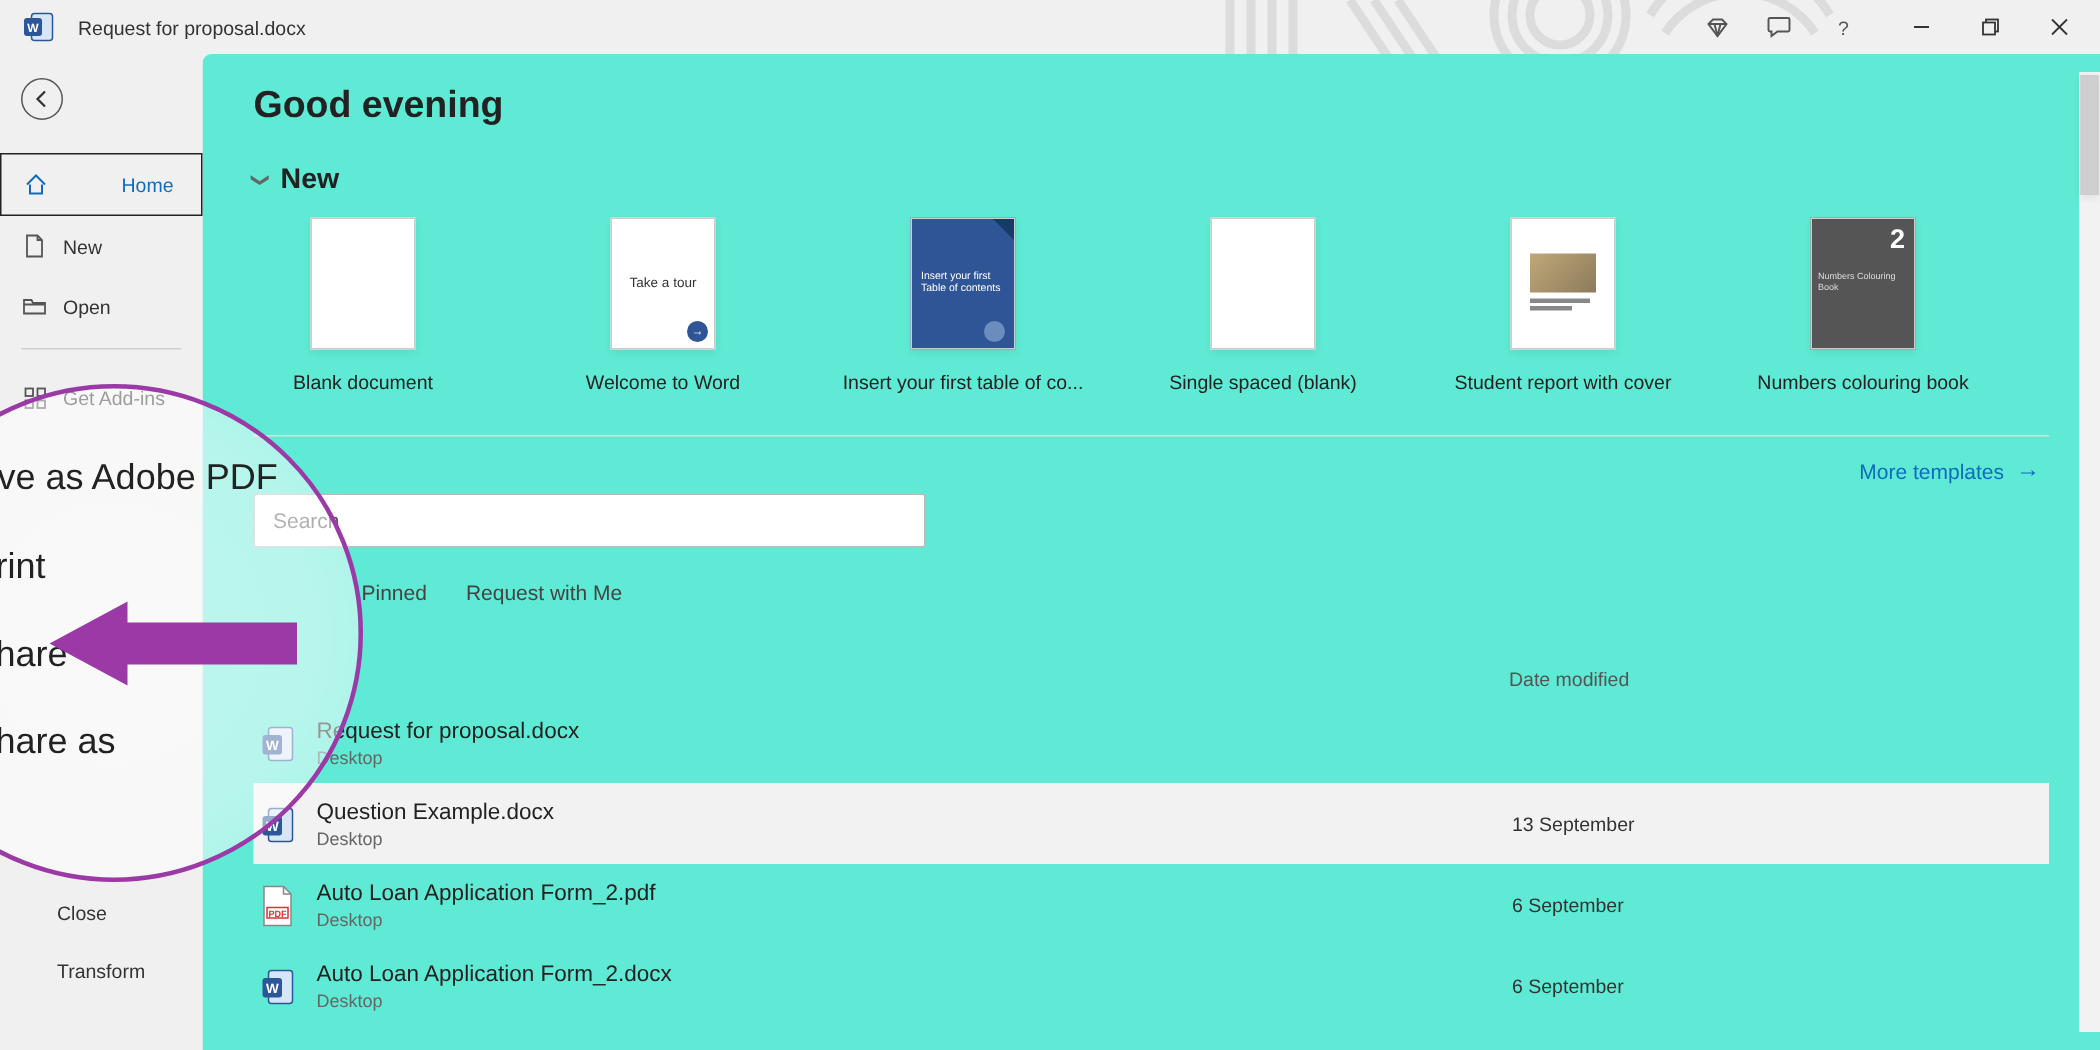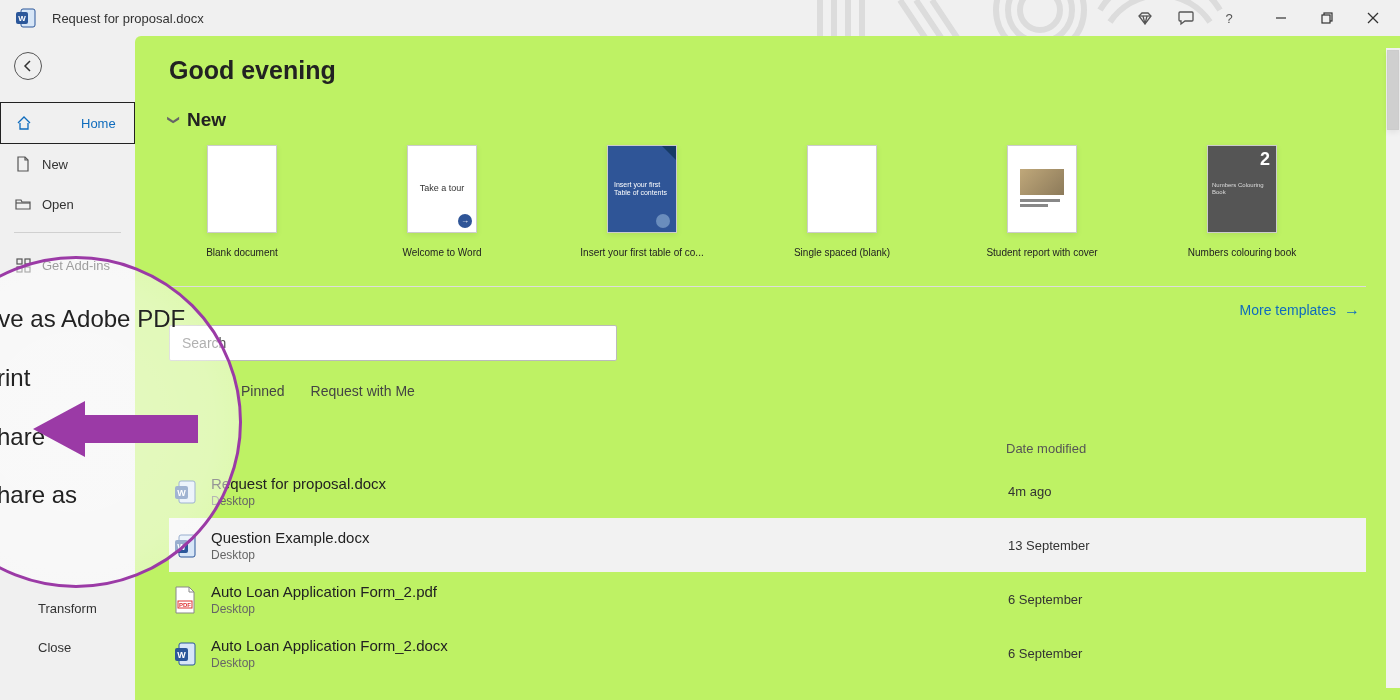--- a/index.html
+++ b/index.html
@@ -21,32 +21,32 @@
   .back-btn { width: 28px; height: 28px; border: 1px solid #555; border-radius: 50%; display: flex; align-items: center; justify-content: center; font-size: 14px; color: #333; }
   .navitem { display: flex; align-items: center; gap: 10px; padding: 11px 14px; font-size: 13px; color: #333; cursor: pointer; }
   .navitem.active { color: #0f6cbd; gap: 48px; }
   .navitem.outline { border: 1px solid #222; }
   .navitem .nicon { width: 18px; height: 18px; display: inline-flex; align-items: center; justify-content: center; color: #555; font-size: 13px; }
   .navitem.active .nicon { color: #0f6cbd; }
   .sep { border-top: 1px solid #d0d0d0; margin: 8px 14px 12px 14px; }
   .extras { margin-top: 304px; }
   .extras .exitem { padding: 12px 38px; font-size: 13px; color: #333; }
 
-  .main { flex: 1; background: #bef264; position: relative; overflow-y: hidden; border-top-left-radius: 6px; }
+  .main { flex: 1; background: #5eead4; position: relative; overflow-y: hidden; border-top-left-radius: 6px; }
   .main-inner { padding: 20px 34px 0 34px; }
   .greeting { font-size: 25px; font-weight: 600; color: #222; margin-bottom: 24px; }
 
   .sect-head { display: flex; align-items: center; gap: 8px; margin-bottom: 14px; }
   .chev { font-size: 12px; color: #666; transform: rotate(90deg); display: inline-block; }
   .sect-title { font-size: 19px; font-weight: 600; color: #222; }
 
   .templates { display: flex; gap: 130px; margin-left: 38px; margin-bottom: 28px; }
   .tpl { width: 70px; display: flex; flex-direction: column; align-items: center; }
   .thumb { width: 70px; height: 88px; background: #fff; border: 1px solid #ccc; box-shadow: 0 2px 6px rgba(0,0,0,0.08); position: relative; overflow: hidden; display: flex; align-items: center; justify-content: center; }
-  .tpl-label { margin-top: 14px; font-size: 10px; color: #222; white-space: nowrap; }
+  .tpl-label { margin-top: 14px; font-size: 13px; color: #222; white-space: nowrap; }
 
   
   .t-tour { font-size: 9px; color: #333; text-align: center; line-height: 1.1; }
   .t-tour .arr { position: absolute; bottom: 4px; right: 4px; width: 14px; height: 14px; border-radius: 50%; background: #2f5597; color: #fff; font-size: 8px; display: flex; align-items: center; justify-content: center; }
   .t-toc { background: #2f5597; color: #fff; font-size: 7px; padding: 10px 6px; box-sizing: border-box; line-height: 1.2; }
   .t-toc .corner { position: absolute; top: 0; right: 0; width: 0; height: 0; border-left: 14px solid transparent; border-top: 14px solid #163b66; }
   .t-toc .disk { position: absolute; bottom: 4px; right: 6px; width: 14px; height: 14px; border-radius: 50%; background: #6a8dbd; }
   .t-report .pic { width: 44px; height: 26px; background: linear-gradient(135deg,#c0a87a,#8c7a5a); margin-bottom: 4px; }
   .t-report .line { width: 40px; height: 3px; background: #888; margin: 2px 0; }
   .t-num { background: #555; color: #ddd; font-size: 6px; padding: 4px; line-height: 1.1; }
@@ -210,22 +210,22 @@
           <rect x="1" y="1" width="5" height="5"></rect>
             <rect x="9" y="1" width="5" height="5"></rect>
           <rect x="1" y="9" width="5" height="5"></rect>
             <rect x="9" y="9" width="5" height="5"></rect>
         </svg>
       </span>
       <span>Get Add-ins</span>
     </div>
 
     <div class="extras">
+      <div class="exitem">Close</div>
       <div class="exitem">Transform</div>
-      <div class="exitem">Close</div>
     </div>
   </div>
 
   <div class="main">
     <div class="main-inner">
       <div class="greeting">Good evening</div>
 
       <div class="sect-head">
         <span class="chev">❯</span>
         <span class="sect-title">New</span>
@@ -306,21 +306,20 @@
               <svg width="24" height="28" viewBox="0 0 24 28">
       <rect x="6" y="3" width="16" height="22" rx="2" fill="#d7e6f7" stroke="#2b579a" stroke-width="1"></rect>
       <rect x="2" y="8" width="13" height="13" rx="2" fill="#2b579a"></rect>
       <text x="8.5" y="18" text-anchor="middle" font-size="9" fill="#fff" font-weight="700">W</text>
     </svg>
             </div>
             <div class="doc-info">
               <div class="doc-name">Request for proposal.docx</div>
               <div class="doc-loc">Desktop</div>
             </div>
-            <div class="doc-date">4m ago</div>
           </div>
           <div class="doc-row">
             <div class="doc-ico">
               <svg width="24" height="28" viewBox="0 0 24 28">
       <rect x="6" y="3" width="16" height="22" rx="2" fill="#d7e6f7" stroke="#2b579a" stroke-width="1"></rect>
       <rect x="2" y="8" width="13" height="13" rx="2" fill="#2b579a"></rect>
       <text x="8.5" y="18" text-anchor="middle" font-size="9" fill="#fff" font-weight="700">W</text>
     </svg>
             </div>
             <div class="doc-info">

